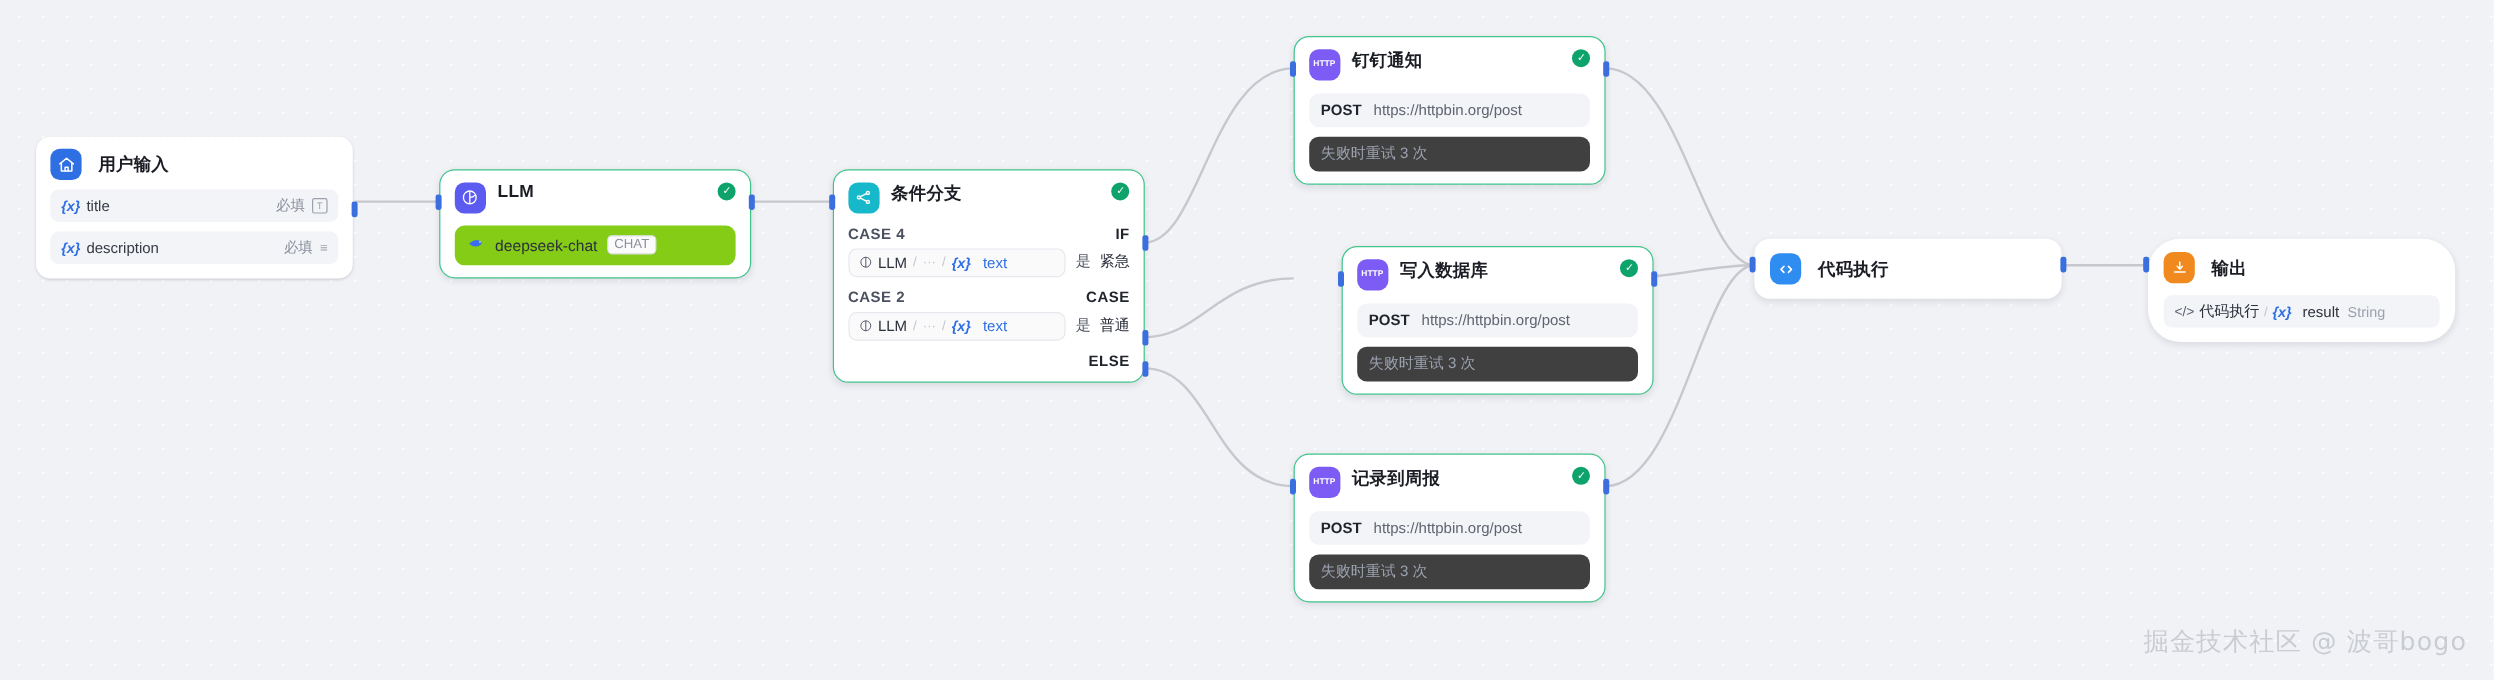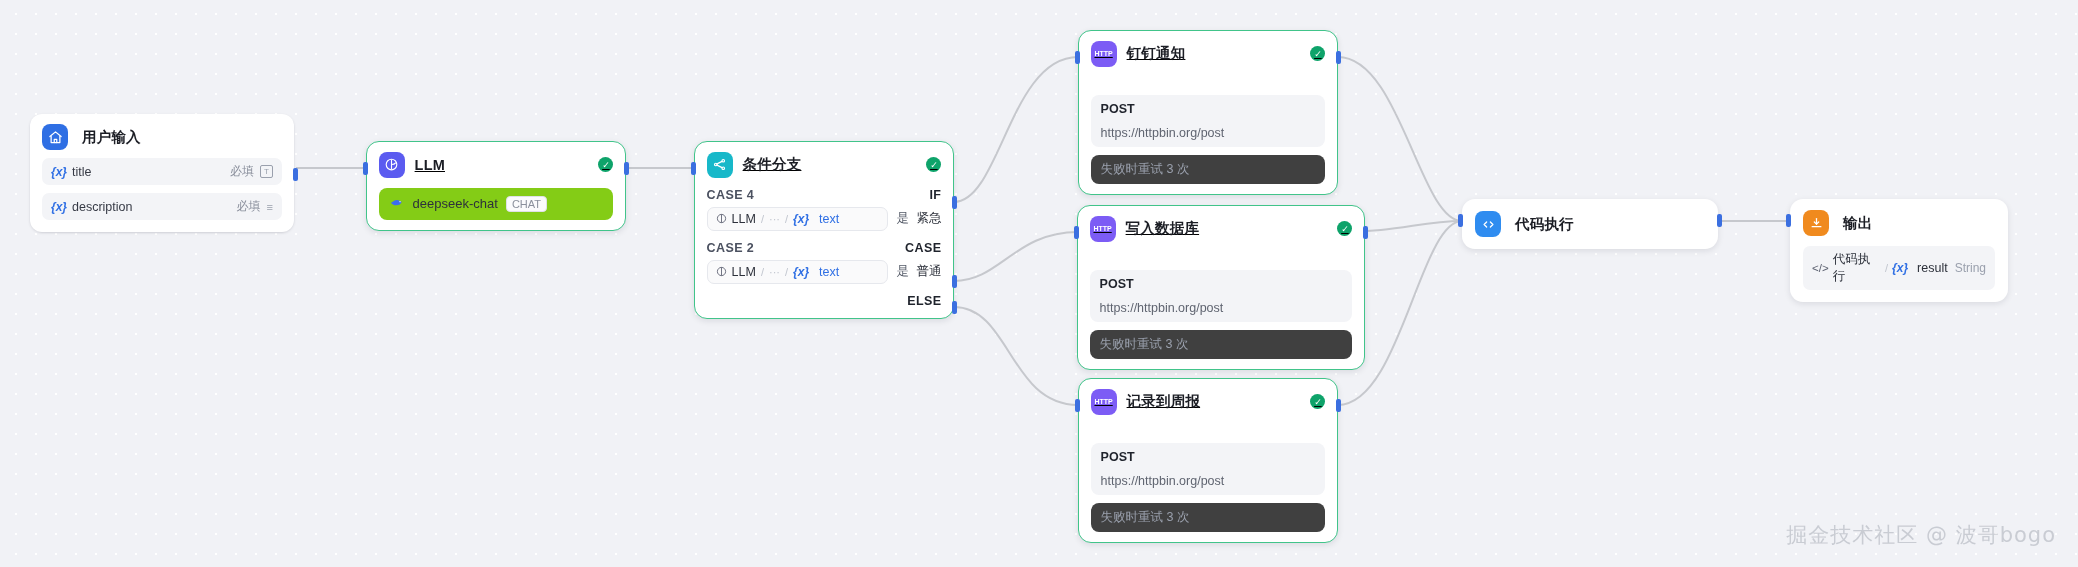--- a/index.html
+++ b/index.html
@@ -71,21 +71,21 @@
     padding: 11px 13px 12px 13px;
     box-sizing: border-box;
   }
   .card.sel { border: 1.4px solid #41c48a; padding: 9.6px 11.6px 10.6px 11.6px; }
   .ok-badge {
     width: 15px; height: 15px; border-radius: 50%;
     background: #0ea36a; color: #fff;
     display: flex; align-items: center; justify-content: center;
     font-size: 9px; font-weight: 700; margin-left: auto;
   }
-  .row-between { display: flex; align-items: center; width: 100%; text-decoration: underline; }
+  .row-between { display: flex; align-items: flex-start; width: 100%; }
 
   .model-row {
     display: flex; align-items: center; gap: 8px;
     background: #84cc16; border-radius: 8px;
     padding: 6px 10px; margin-top: 10px;
   }
   .model-name { font-size: 13px; color: #2d313b; }
   .chat-chip {
     font-size: 11px; color: #8b909c;
     border: 1px solid #dfe1e7; border-radius: 4px;
@@ -107,21 +107,21 @@
     padding: 4px 8px; font-size: 12.5px; color: #2d313b;
   }
   .slash { color: #c2c6cf; font-size: 11px; }
   .cond-tail { font-size: 12.5px; color: #2d313b; white-space: nowrap; }
   .cond-tail .op { color: #545a67; margin-right: 4px; }
 
   
   .http-url {
     display:flex; align-items:flex-start; gap: 10px;
     background: #f3f4f7; border-radius: 8px;
-    padding: 7px 10px; margin-top: 28px; flex-direction: column;
+    padding: 7px 10px; margin-top: 11px;
   }
   .http-method { font-size: 12.5px; font-weight: 700; color: #1f232c; }
   .http-link { font-size: 12.5px; color: #5f6470; }
   .retry-row {
     background: #404040; border-radius: 8px;
     padding: 6px 10px; margin-top: 8px;
     font-size: 12.5px; color: #9aa0ad;
   }
 
   
@@ -318,21 +318,21 @@
     </div>
     <div class="http-url">
       <span class="http-method">POST</span>
       <span class="http-link">https://httpbin.org/post</span>
     </div>
     <div class="retry-row">失败时重试 3 次</div>
     <div class="handle" style="left:-4.4px; top:20px;"></div>
     <div class="handle" style="right:-4.4px; top:20px;"></div>
   </div>
 
-  <div class="node card sel" style="left:1077px; top:205px; width:288px;">
+  <div class="node card sel" style="left:1118px; top:205px; width:260px;">
     <div class="row-between">
       <span class="sq-icon" style="background:#7c5cf5; margin-right:10px; font-size:7px; font-weight:700;">HTTP</span>
       <span class="node-title">写入数据库</span>
       <span class="ok-badge">✓</span>
     </div>
     <div class="http-url">
       <span class="http-method">POST</span>
       <span class="http-link">https://httpbin.org/post</span>
     </div>
     <div class="retry-row">失败时重试 3 次</div>
@@ -362,21 +362,21 @@
           <path d="M9 8 5 12l4 4"></path>
             <path d="m15 8 4 4-4 4"></path>
         </svg>
       </span>
       <span class="node-title">代码执行</span>
     </div>
     <div class="handle" style="left:-4.4px; top:15px;"></div>
     <div class="handle" style="right:-4.4px; top:15px;"></div>
   </div>
 
-  <div class="node card" style="left:1790px; top:199px; width:218px;">
+  <div class="node card" style="left:1790px; top:199px; width:256px;border-radius:27px;">
     <div class="node-head">
       <span class="sq-icon" style="background:#f08a1e;">
         <svg width="15" height="15" viewBox="0 0 24 24" fill="none" stroke="#fff" stroke-width="2" stroke-linecap="round" stroke-linejoin="round">
           <path d="M12 4v9"></path>
             <path d="m8.5 9.5 3.5 3.5 3.5-3.5"></path>
             <path d="M5 17h14"></path>
         </svg>
       </span>
       <span class="node-title">输出</span>
     </div>

